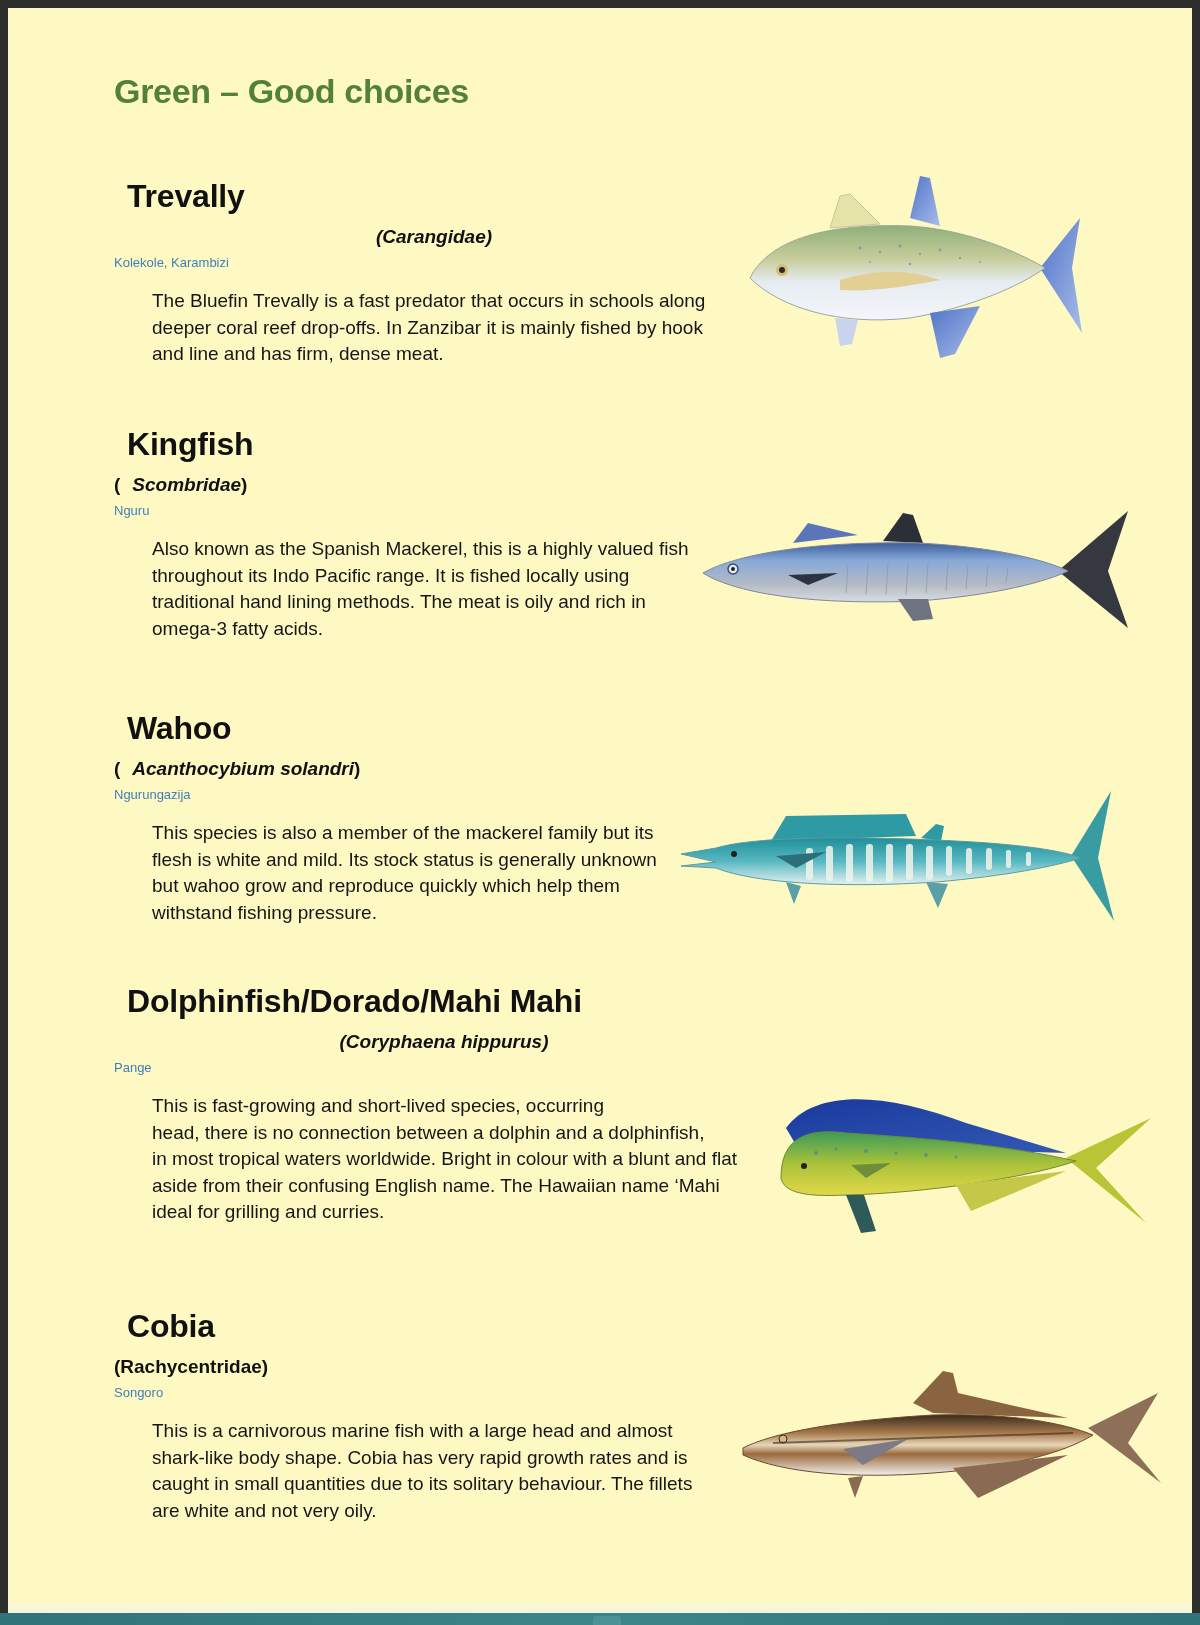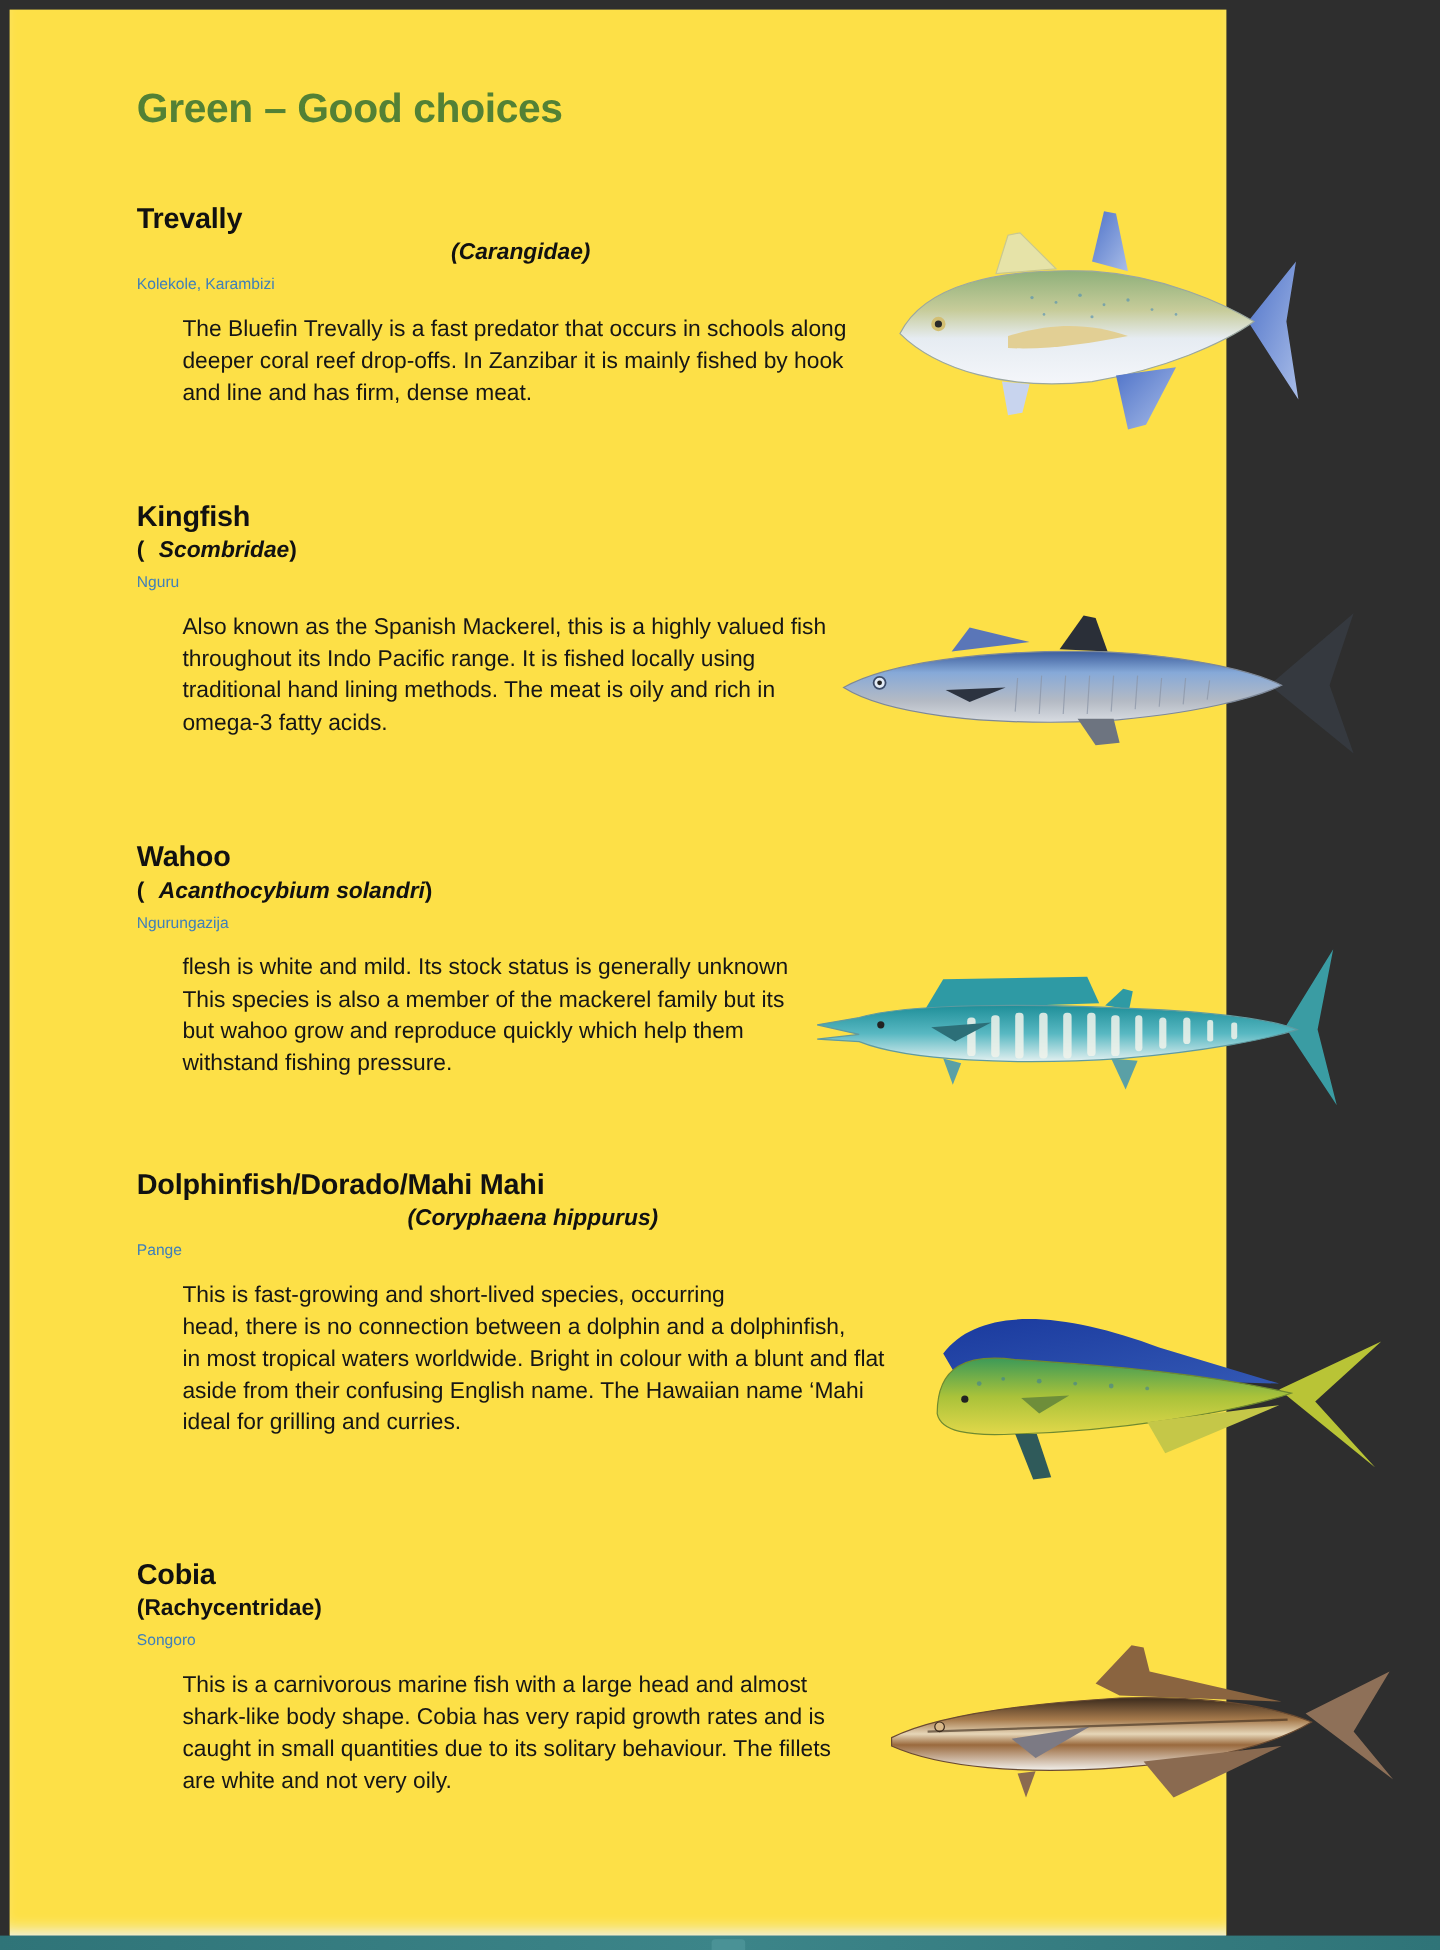--- a/index.html
+++ b/index.html
@@ -3,38 +3,38 @@
 <meta charset="utf-8">
 <style>
   html, body { margin: 0; padding: 0; }
   body {
     width: 1200px; height: 1625px; overflow: hidden;
     background: #2e2e2e;
     position: relative;
     font-family: "Liberation Sans", "DejaVu Sans", sans-serif;
   }
   .page {
-    position: absolute; left: 8px; top: 8px; width: 1014px; height: 1605px;
-    background: #fde047;
+    position: absolute; left: 8px; top: 8px; width: 1184px; height: 1605px;
+    background: #fef9c3;
     box-shadow: inset 0 -12px 12px -8px #eef2f2;
   }
   .bottom-bar {
     position: absolute; left: 0; top: 1613px; width: 1200px; height: 12px;
     background: linear-gradient(90deg, #2f7478 0%, #3c8589 50%, #2f7478 100%);
   }
   .bottom-bar .handle {
     position: absolute; left: 593px; top: 3px; width: 28px; height: 9px;
     border-radius: 3px 3px 0 0; background: #4a9296;
   }
   .heading {
     position: absolute; left: 106px; top: 64px; margin: 0;
     font-size: 34px; font-weight: bold; color: #538135; letter-spacing: -0.3px;
   }
   .entry { position: absolute; left: 106px; width: 640px; }
-  .entry .name { font-size: 24px; font-weight: bold; color: #111; margin: 0; line-height: 30px; letter-spacing: -0.2px; }
+  .entry .name { font-size: 32px; font-weight: bold; color: #111; margin: 13px; line-height: 30px; letter-spacing: -0.2px; }
   .entry .sci { font-size: 19px; font-weight: bold; color: #111; line-height: 26px; }
   .entry .sci.italic { font-style: italic; text-align: center; }
   .entry .sci i { font-style: italic; margin-left: 12px; }
   .entry .local { font-size: 13px; font-weight: normal; color: #3f7fba; line-height: 26px; }
   .entry .desc { font-size: 19px; color: #161616; line-height: 26.5px; margin-top: 12px; }
   .entry .desc span { display: block; white-space: nowrap; margin-left: 38px; }
   .fish { position: absolute; }
 </style>
 </head>
 <body>
@@ -127,22 +127,22 @@
         <line x1="290" y1="62" x2="288" y2="84"></line>
       <line x1="310" y1="64" x2="308" y2="80"></line>
     </g>
   </svg>
 
   <div class="entry" style="top:692px;">
     <h2 class="name">Wahoo</h2>
     <div class="sci"><span>(</span><i>Acanthocybium solandri</i><span>)</span></div>
     <div class="local">Ngurungazija</div>
     <div class="desc">
+      <span>This species is also a member of the mackerel family but its</span>
       <span>flesh is white and mild. Its stock status is generally unknown</span>
-      <span>This species is also a member of the mackerel family but its</span>
       <span>but wahoo grow and reproduce quickly which help them</span>
       <span>withstand fishing pressure.</span>
     </div>
   </div>
   <svg class="fish" style="left:668px; top:778px;" width="445" height="145" viewBox="0 0 445 145">
     <defs>
       <linearGradient id="wahooBody" x1="0" y1="0" x2="0" y2="1">
         <stop offset="0" stop-color="#1f8f99"></stop>
         <stop offset="0.5" stop-color="#58b8c2"></stop>
         <stop offset="1" stop-color="#e2f0f0"></stop>

